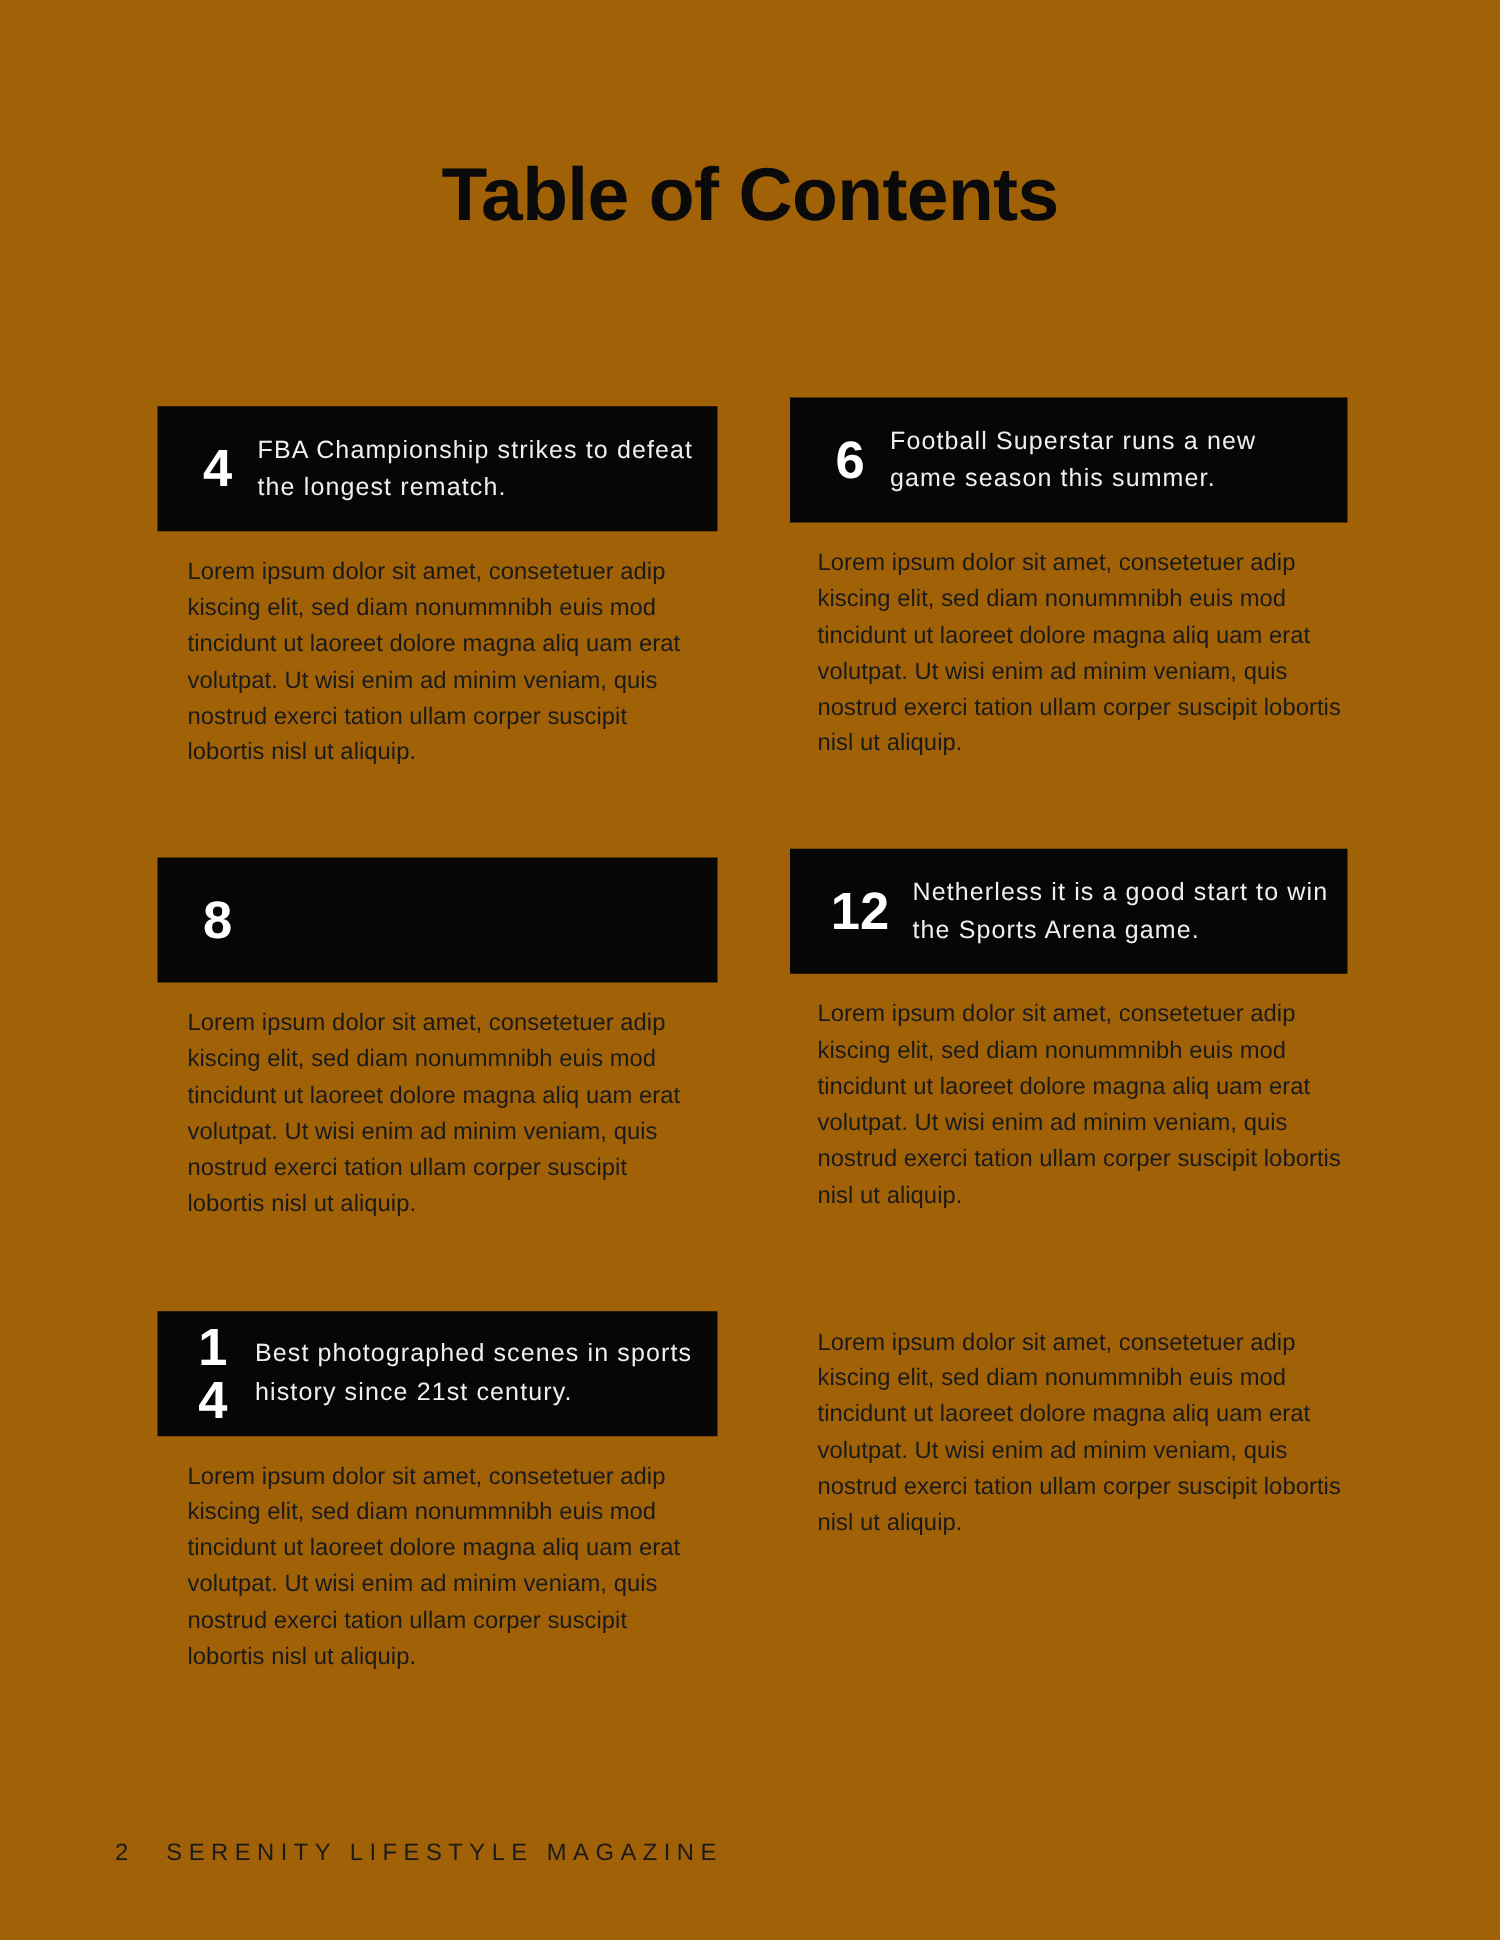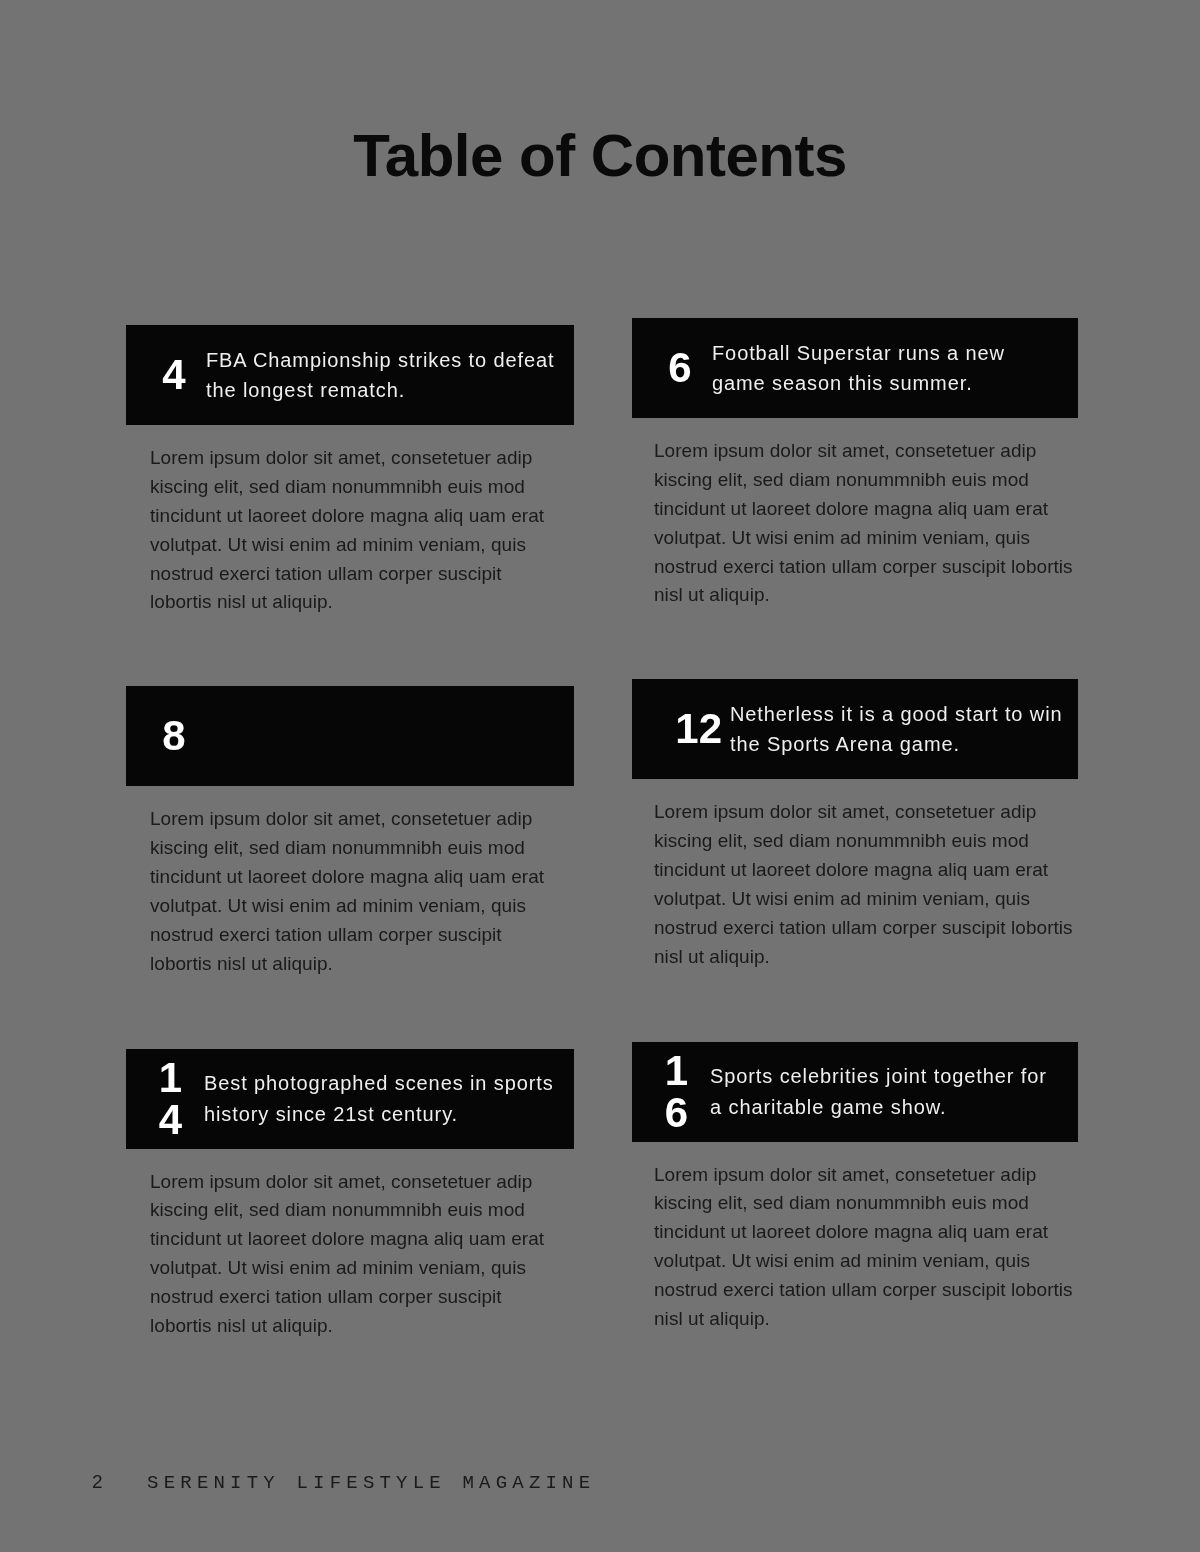--- a/index.html
+++ b/index.html
@@ -12,21 +12,21 @@
     height: 1552px;
     position: relative;
     font-family: "Liberation Sans", sans-serif;
     color: #111111;
     overflow: hidden;
   }
 
   .page {
     position: absolute;
     inset: 0;
-    background: #737373;
+    background: #a16207;
   }
 
   
   .page-title {
     position: absolute;
     top: 86px;
     left: 0;
     width: 1200px;
     text-align: center;
     font-family: "Liberation Sans", sans-serif;
@@ -84,21 +84,21 @@
     flex: 0 0 auto;
     width: 52px;
     text-align: center;
     white-space: normal;
     word-break: break-all;
     align-self: center;
   }
   
   .entry-number.wide {
     width: 68px;
-    text-align: right;
+    text-align: center;
     word-break: normal;
     margin-right: 2px;
   }
   
   .entry-number.stacked {
     width: 34px;
     text-align: right;
     line-height: 0.98;
     margin-right: 16px;
   }
@@ -140,22 +140,22 @@
     display: flex;
     align-items: baseline;
   }
   .footer-page-number {
     font-family: "Liberation Sans", sans-serif;
     font-size: 19px;
     color: #1a1a1a;
     letter-spacing: 0.5px;
   }
   .footer-magazine {
-    margin-left: 44px;
-    font-family: Liberation Mono, monospace;
+    margin-left: 30px;
+    font-family: Liberation Sans, sans-serif;
     font-size: 19px;
     color: #1a1a1a;
     letter-spacing: 5.2px;
   }
 </style>
 </head>
 <body>
 
 <div class="page">
 
@@ -210,24 +210,20 @@
 
       <div class="toc-entry col-left">
         <div class="entry-header">
           <span class="entry-number stacked">14</span>
           <span class="entry-heading">Best photographed scenes in sports history since  21st century.</span>
         </div>
         <p class="entry-body">Lorem ipsum dolor sit amet, consetetuer adip kiscing elit, sed diam nonummnibh euis mod tincidunt ut laoreet dolore magna aliq uam erat volutpat. Ut wisi enim ad minim veniam, quis nostrud exerci tation ullam corper suscipit lobortis nisl ut aliquip.</p>
       </div>
 
       <div class="toc-entry col-right">
-        <div class="entry-header">
-          <span class="entry-number stacked">16</span>
-          <span class="entry-heading">Sports celebrities joint together for a charitable game show.</span>
-        </div>
         <p class="entry-body">Lorem ipsum dolor sit amet, consetetuer adip kiscing elit, sed diam nonummnibh euis mod tincidunt ut laoreet dolore magna aliq uam erat volutpat. Ut wisi enim ad minim veniam, quis nostrud exerci tation ullam corper suscipit lobortis nisl ut aliquip.</p>
       </div>
 
     </div>
 
   </div>
 
   <div class="footer">
     <span class="footer-page-number">2</span>
     <span class="footer-magazine">SERENITY LIFESTYLE MAGAZINE</span>

